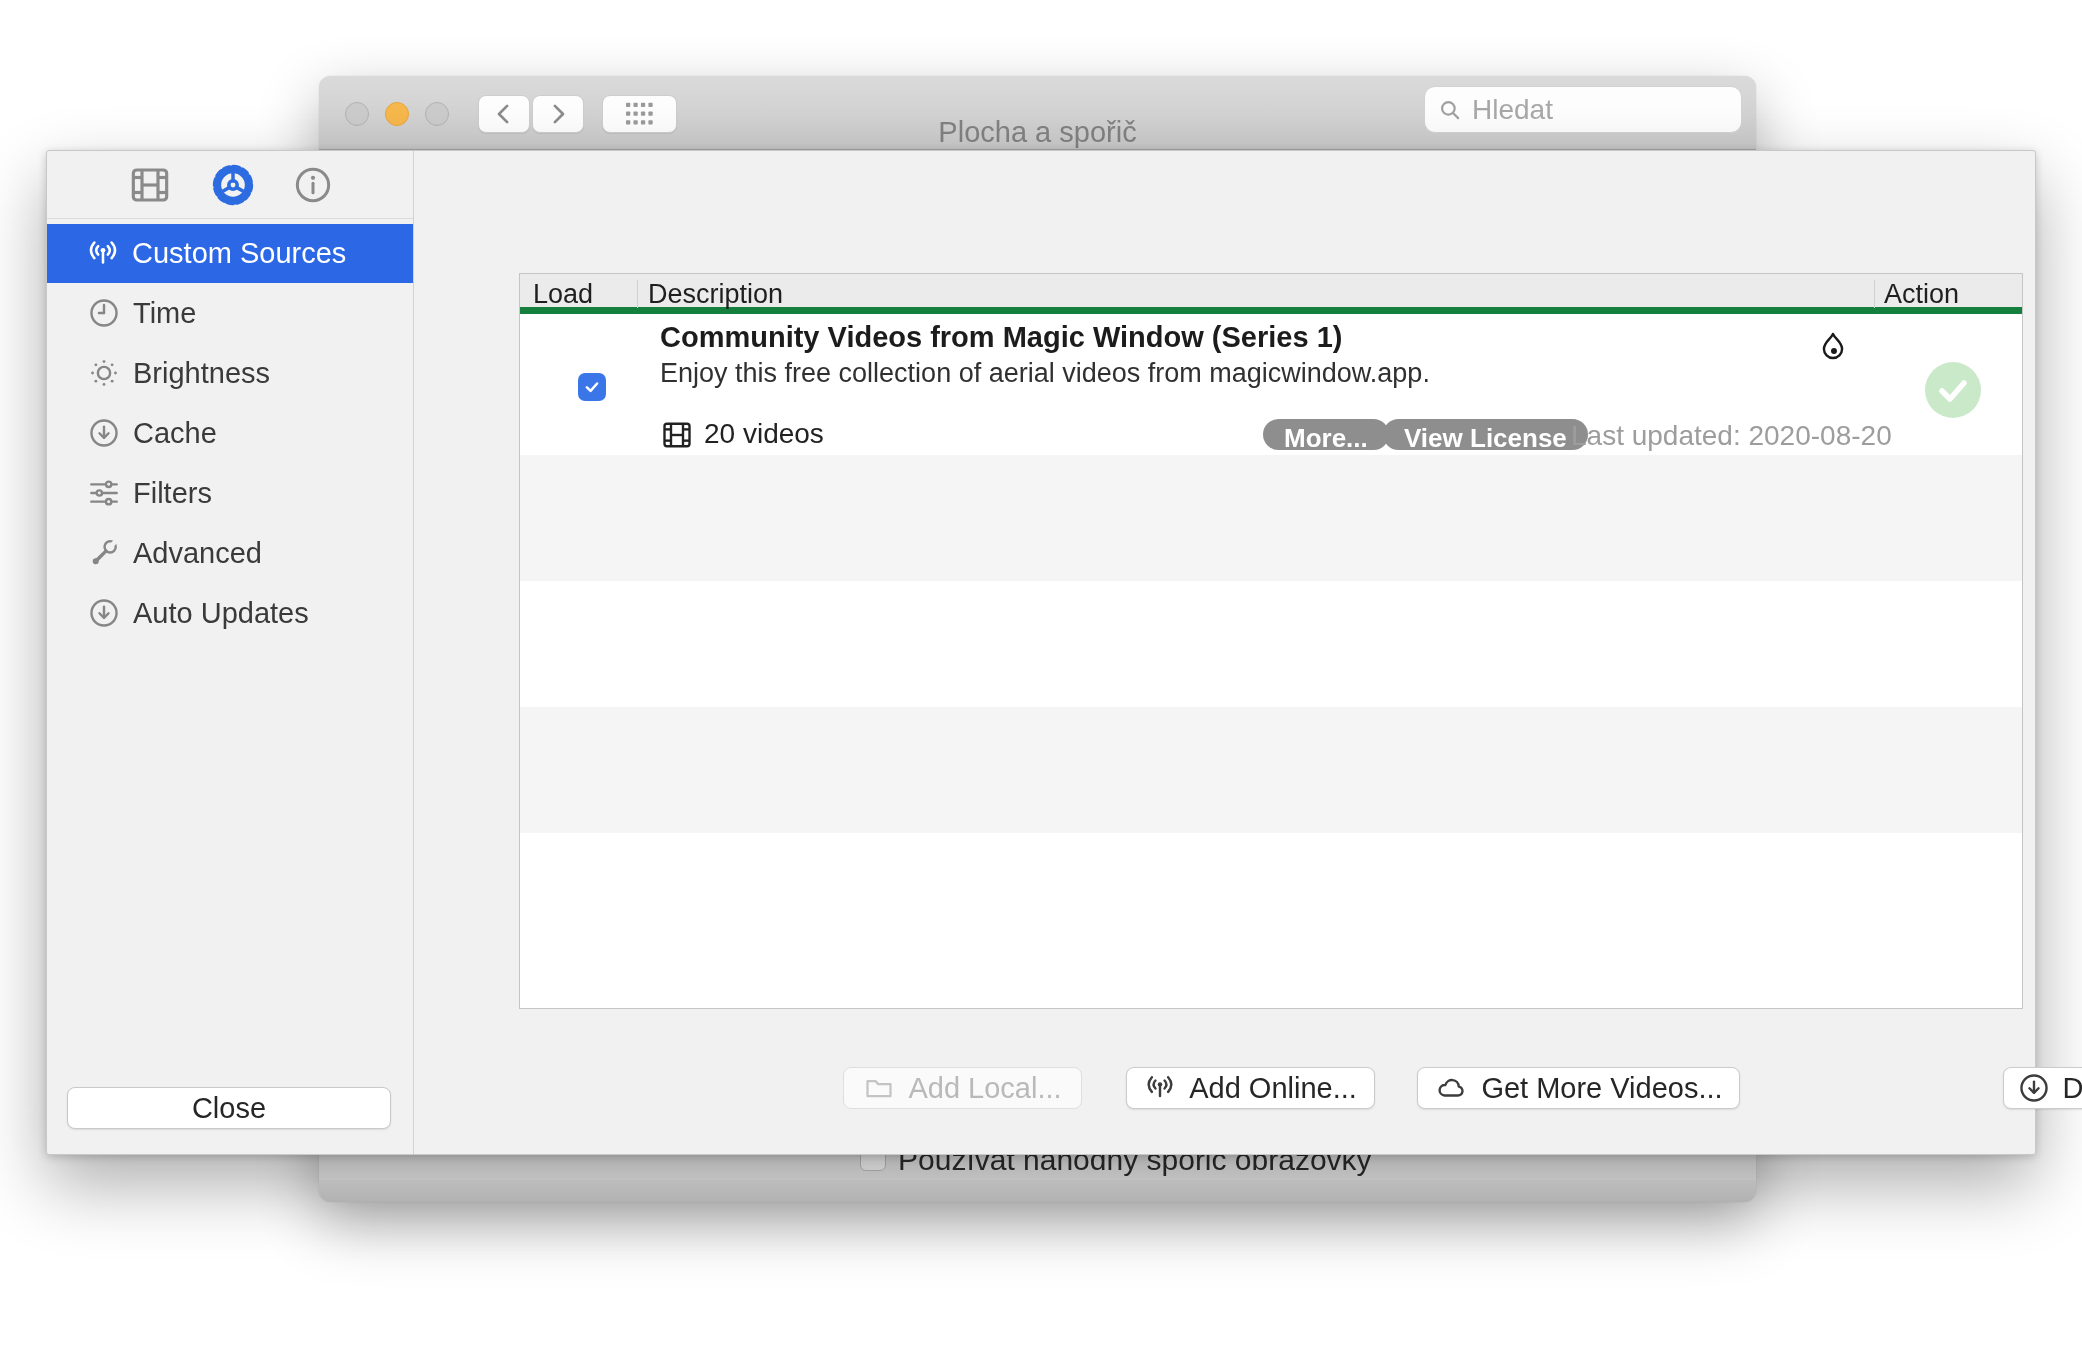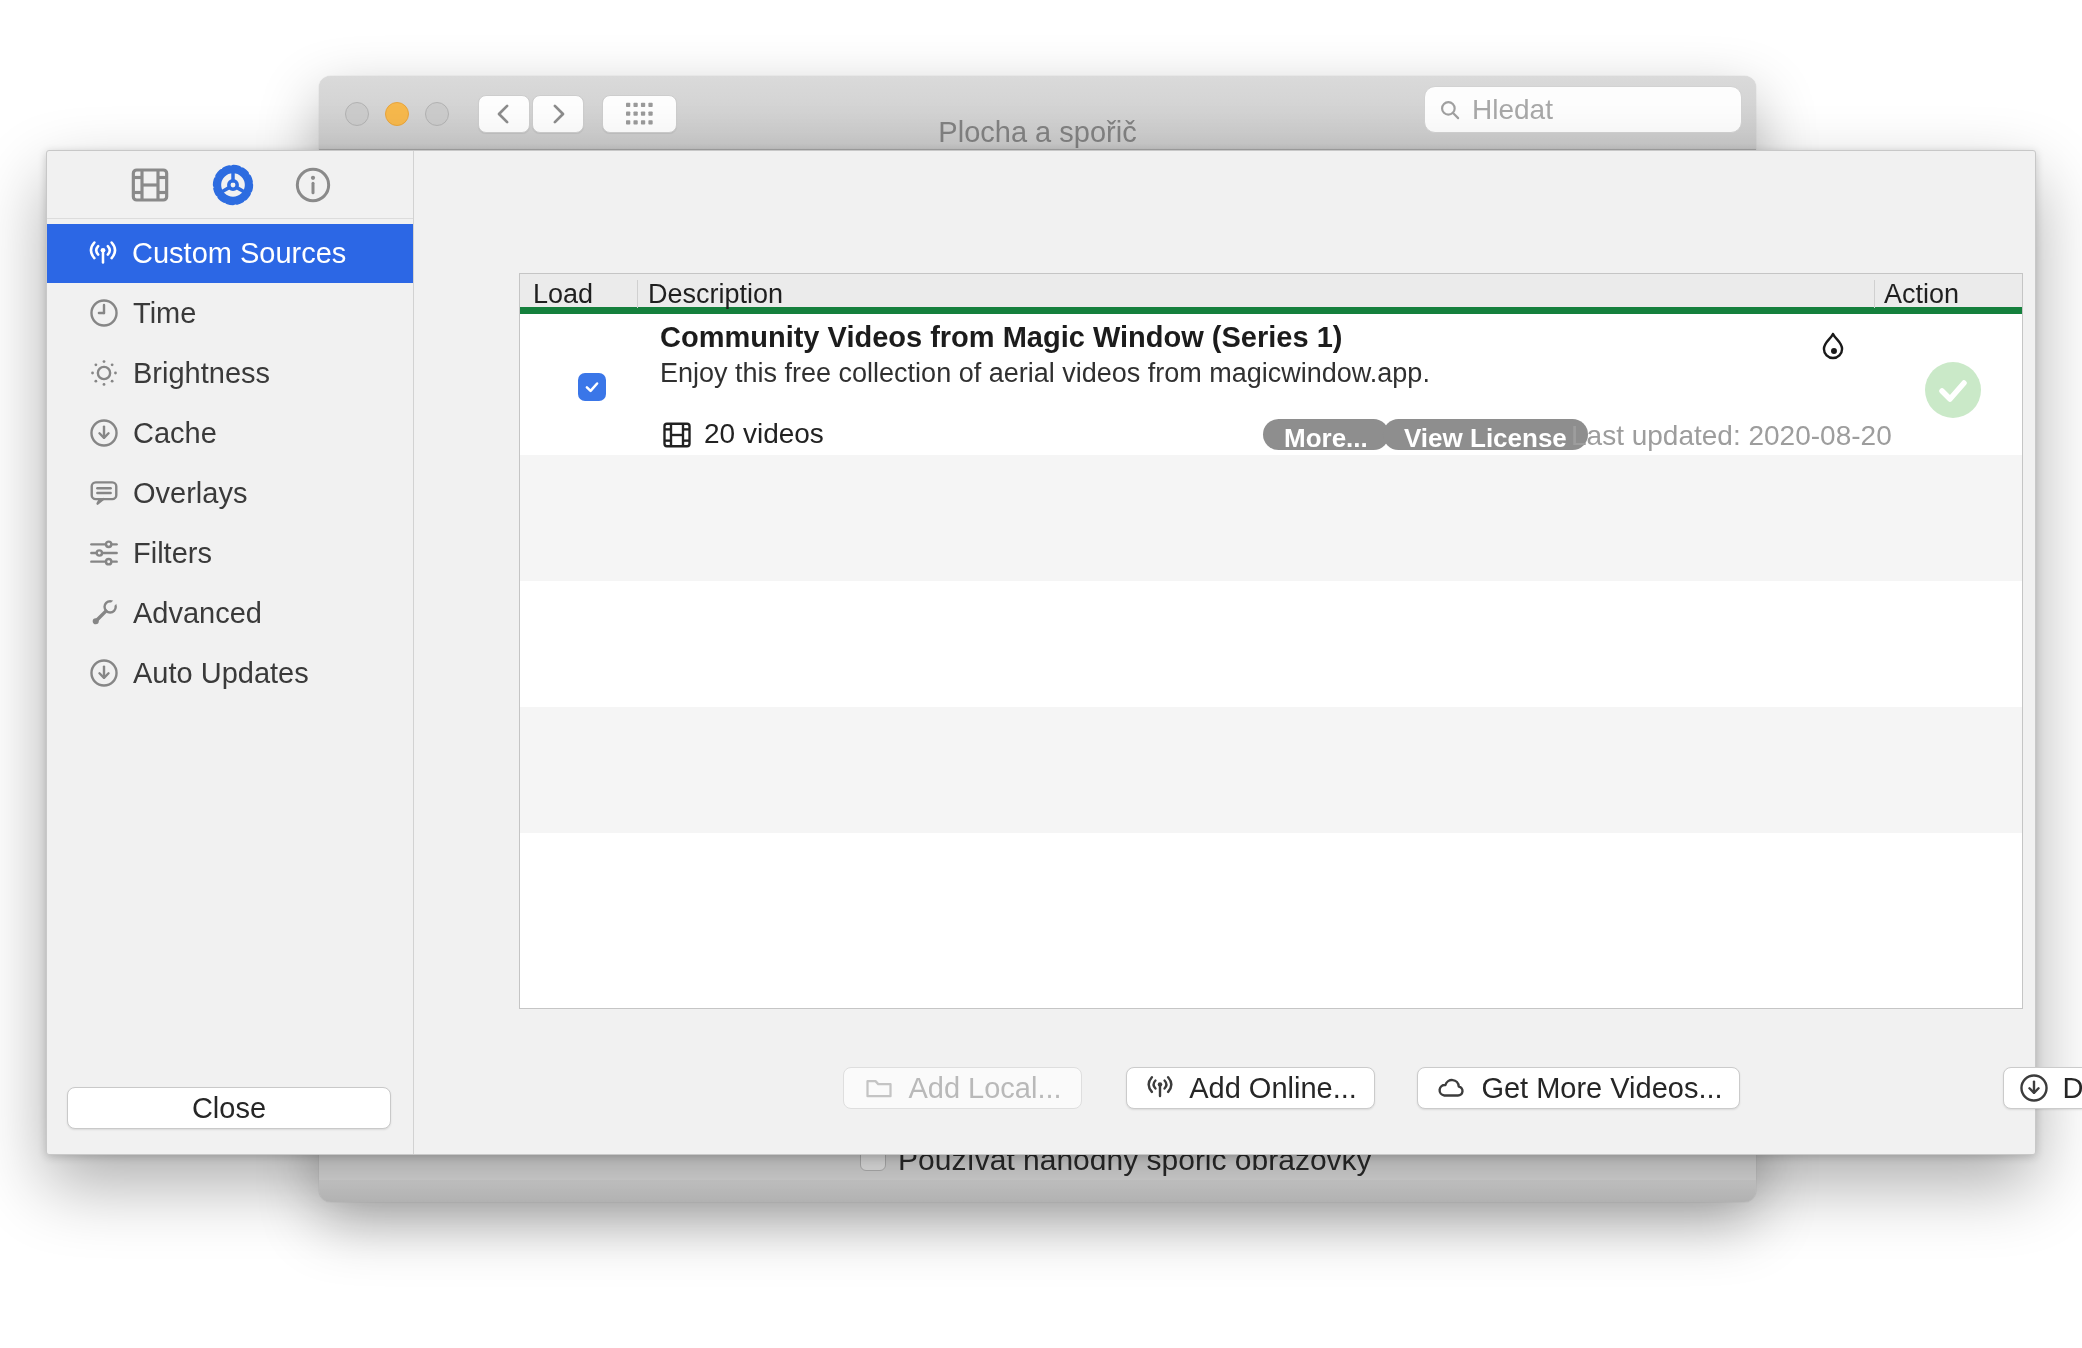--- a/index.html
+++ b/index.html
@@ -292,31 +292,20 @@
           <svg width="32" height="32" viewBox="0 0 24 24" fill="none" stroke="currentColor" stroke-width="1.8" stroke-linecap="round" stroke-linejoin="round">
               <circle cx="12" cy="12" r="9.4"></circle>
               <line x1="12" y1="7.2" x2="12" y2="15.4"></line>
               <polyline points="8.6,12.2 12,15.6 15.4,12.2"></polyline>
             </svg>
         </span>
         <span class="s-label">Cache</span>
       </div>
       <div class="side-item">
         <span class="s-icon">
-          <svg width="32" height="32" viewBox="0 0 24 24" fill="none" stroke="currentColor" stroke-width="1.8" stroke-linecap="round" stroke-linejoin="round">
-            <rect x="2.8" y="4" width="18.4" height="12.6" rx="3"></rect>
-            <line x1="7" y1="8.4" x2="17" y2="8.4"></line>
-              <line x1="7" y1="12" x2="17" y2="12"></line>
-            <path d="M9 16.6 L7.2 20 L11.4 16.6"></path>
-          </svg>
-        </span>
-        <span class="s-label">Overlays</span>
-      </div>
-      <div class="side-item">
-        <span class="s-icon">
           <svg width="32" height="32" viewBox="0 0 24 24" fill="none" stroke="currentColor" stroke-width="1.8" stroke-linecap="round">
             <line x1="2.5" y1="5.5" x2="21.5" y2="5.5"></line>
               <line x1="2.5" y1="12" x2="21.5" y2="12"></line>
               <line x1="2.5" y1="18.5" x2="21.5" y2="18.5"></line>
             <circle cx="15.5" cy="5.5" r="2" fill="#f1f1f1"></circle>
               <circle cx="8.5" cy="12" r="2" fill="#f1f1f1"></circle>
               <circle cx="15.5" cy="18.5" r="2" fill="#f1f1f1"></circle>
           </svg>
         </span>
         <span class="s-label">Filters</span>

